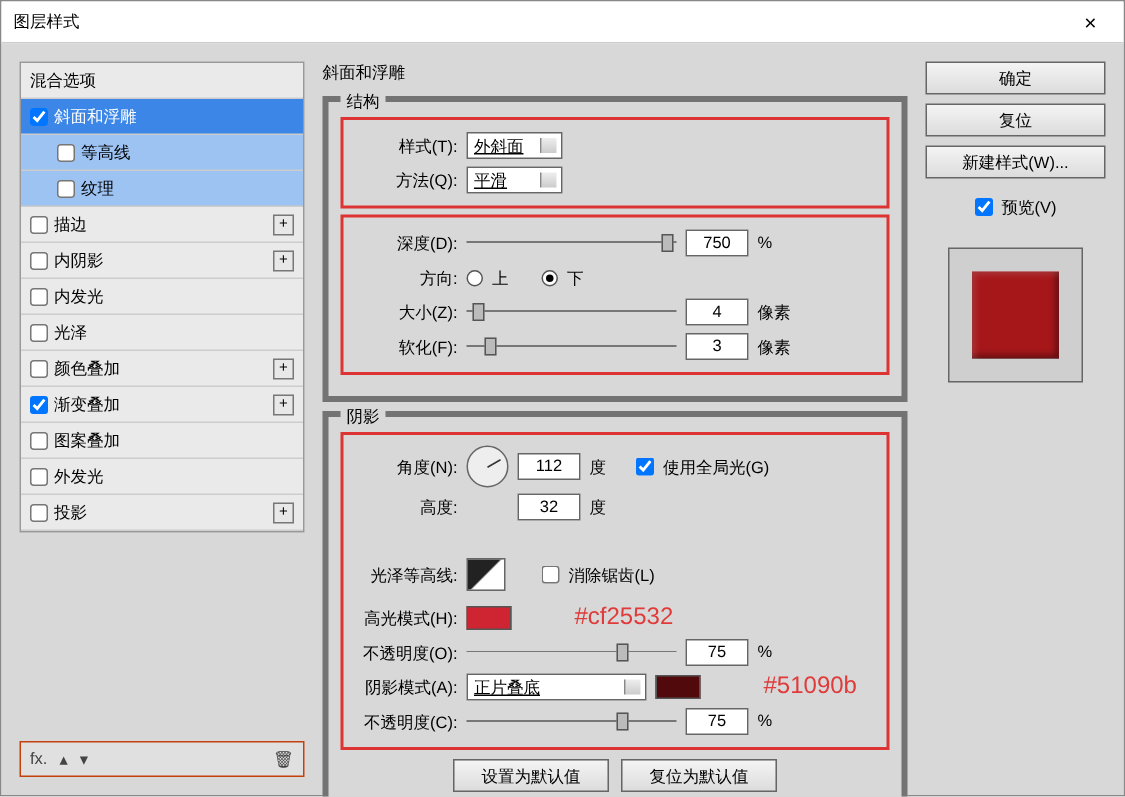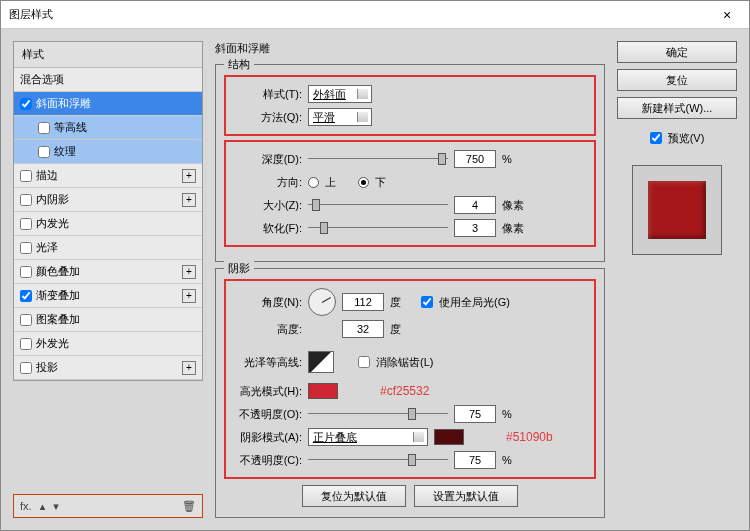--- a/index.html
+++ b/index.html
@@ -15,58 +15,57 @@
 .style-row.l1 { padding-left: 6px; }
 .style-row.l2 { padding-left: 24px; }
 .style-row .lbl { display: flex; align-items: center; gap: 4px; }
 .style-row input[type=checkbox] { width: 12px; height: 12px; }
 .style-row.sel { background: #3b86e6; color: #fff; }
 .style-row.sub { background: #9dc3f3; }
 .plus { width: 14px; height: 14px; border: 1px solid #777; display: inline-flex; align-items: center; justify-content: center; font-size: 10px; line-height: 1; background: #e8e8e8; }
 .footer-bar { margin-top: auto; height: 24px; border: 1px solid #c2410c; background: #e0e0e0; display: flex; align-items: center; padding: 0 6px; gap: 8px; }
 .footer-bar .sp { flex: 1; }
 .mid-col { flex: 1; display: flex; flex-direction: column; gap: 6px; }
-.group { border: 1px solid #737373; background: #d8d8d8; padding: 6px 8px 10px; position: relative; }
+.group { border: 4px solid #737373; background: #d8d8d8; padding: 6px 8px 10px; position: relative; }
 .group-title { position: absolute; top: -8px; left: 8px; background: #d8d8d8; padding: 0 4px; font-size: 11px; }
 .redbox { border: 2px solid #d33; padding: 4px 6px; margin: 4px 0; }
 .row { display: flex; align-items: center; gap: 6px; margin: 3px 0; min-height: 20px; }
 .row .rlabel { width: 70px; text-align: right; }
 .sel-input { border: 1px solid #666; background: #fff; height: 18px; padding: 0 14px 0 4px; min-width: 64px; position: relative; display: inline-flex; align-items: center; text-decoration: underline; }
 .sel-input::after { content: ""; position: absolute; right: 3px; top: 3px; bottom: 3px; width: 10px; background: linear-gradient(#eee,#ccc); border-left: 1px solid #888; }
 .num { width: 42px; height: 18px; border: 1px solid #666; background: #fff; text-align: center; display: inline-flex; align-items: center; justify-content: center; }
 .slider { height: 12px; background: linear-gradient(to bottom, transparent 5px, #777 5px, #777 6px, transparent 6px); position: relative; flex: 0 0 140px; }
 .slider .thumb { position: absolute; top: 0; width: 8px; height: 12px; background: #bbb; border: 1px solid #555; }
 .radio { width: 11px; height: 11px; border: 1px solid #555; border-radius: 50%; display: inline-block; position: relative; background: #fff; }
 .radio.on::after { content: ""; position: absolute; inset: 2px; background: #000; border-radius: 50%; }
 .dial { width: 28px; height: 28px; border: 1px solid #666; border-radius: 50%; background: #eee; position: relative; }
 .dial::after { content: ""; position: absolute; left: 50%; top: 50%; width: 10px; height: 1px; background: #333; transform-origin: left; transform: rotate(-30deg); }
 .contour { width: 26px; height: 22px; border: 1px solid #666; background: linear-gradient(135deg, #222 0%, #222 48%, #fff 52%, #fff 100%); display: inline-block; }
 .swatch { width: 30px; height: 16px; border: 1px solid #555; display: inline-block; }
 .right-col { width: 120px; display: flex; flex-direction: column; gap: 6px; align-items: stretch; }
 .btn { height: 22px; border: 1px solid #666; background: linear-gradient(#f4f4f4,#dcdcdc); display: flex; align-items: center; justify-content: center; cursor: pointer; padding: 0 18px; }
 .preview-box { width: 90px; height: 90px; border: 1px solid #666; background: #cfcfcf; display: flex; align-items: center; justify-content: center; margin: 8px auto 0; }
 .preview-inner { width: 58px; height: 58px; background: #a6171a; box-shadow: inset 2px 2px 4px rgba(255,255,255,.15), inset -2px -2px 5px rgba(0,0,0,.45); }
-.annot { color: #e03a3a; font-size: 12px; }
+.annot { color: #e03a3a; font-size: 16px; }
 .buttons-row { display: flex; gap: 8px; justify-content: center; margin-top: 6px; }
 .ck { width: 12px; height: 12px; }
 .ico { font-size: 11px; color: #444; }
 </style>
 </head>
 <body>
 
 <div class="window">
   <div class="titlebar">
     <span>图层样式</span>
     <span class="close">×</span>
   </div>
   <div class="body">
 
     <div class="left-col">
       <div class="style-list">
-        <div class="style-head">样式</div>
         <div class="style-row l1">
           <span>混合选项</span>
         </div>
 
         <div class="style-row l1 sel">
           <span class="lbl">
               <input type="checkbox" class="ck" checked="" style="">
               <span>斜面和浮雕</span>
             </span>
         </div>
@@ -220,21 +219,21 @@
             <span style="width:8px;"></span>
             <input type="checkbox" class="ck" checked="" style="">
             <span>使用全局光(G)</span>
           </div>
           <div class="row">
             <span class="rlabel">高度:</span>
             <span style="width:28px;"></span>
             <span class="num">32</span>
             <span>度</span>
           </div>
-          <div class="row" style="margin-top:12px;">
+          <div class="row" style="margin-top:24px;">
             <span class="rlabel">光泽等高线:</span>
             <span class="contour"></span>
             <span style="width:12px;"></span>
             <input type="checkbox" class="ck" style="">
             <span>消除锯齿(L)</span>
           </div>
           <div class="row" style="margin-top:8px;">
             <span class="rlabel">高光模式(H):</span>
             <span class="swatch" style="background:#cf2533"></span>
             <span style="width:30px;"></span>
@@ -262,24 +261,24 @@
             <span class="slider">
                 <span class="thumb" style="left:100px;"></span>
               </span>
             <span class="num">75</span>
             <span>%</span>
           </div>
         </div>
 
         <div class="buttons-row">
           <span class="btn">
+              <span>设置为默认值</span>
+            </span>
+          <span class="btn">
               <span>复位为默认值</span>
-            </span>
-          <span class="btn">
-              <span>设置为默认值</span>
             </span>
         </div>
       </div>
     </div>
 
     <div class="right-col">
       <span class="btn">
           <span>确定</span>
         </span>
       <span class="btn">

